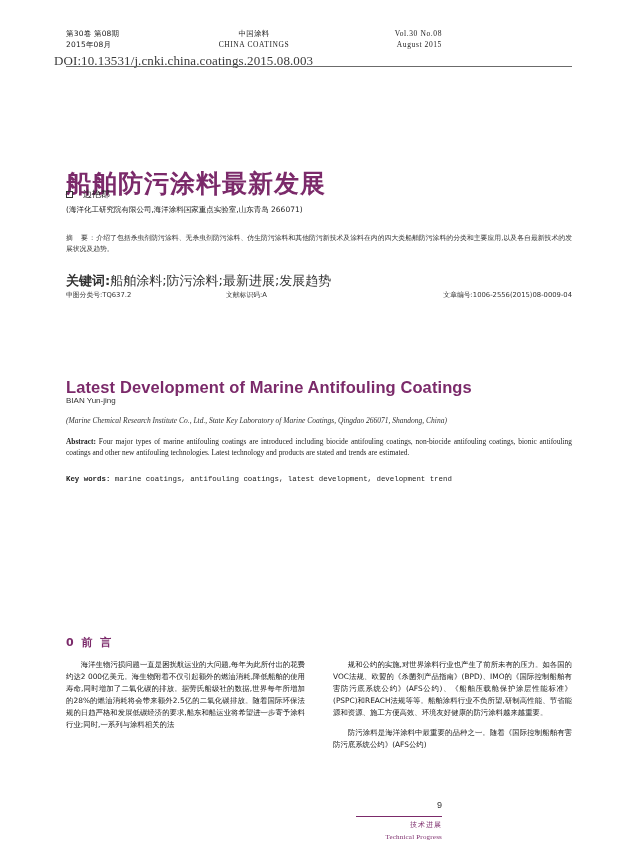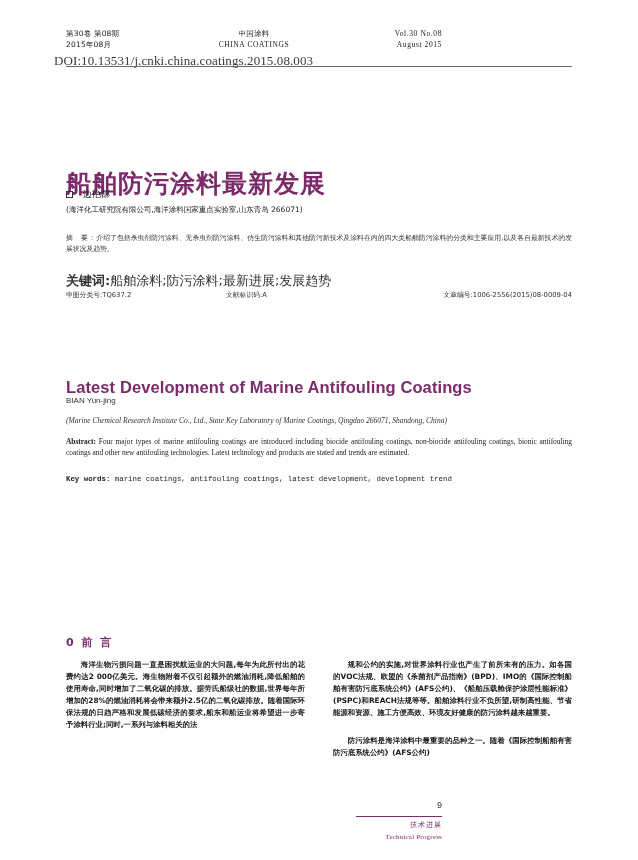--- a/index.html
+++ b/index.html
@@ -198,32 +198,31 @@
     color: #7b2a6a;
     letter-spacing: 2px;
   }
   .cols {
     position: absolute;
     top: 659px;
     left: 66px;
     width: 506px;
     display: flex;
     gap: 28px;
-    font-weight: bold;
   }
   .col {
     width: 242px;
     font-family: "DejaVu Sans", sans-serif;
     font-size: 7.4px;
     line-height: 1.62;
     color: #1a1a1a;
     text-align: justify;
   }
   .col p { margin: 0; text-indent: 2em; }
-  .col p + p { margin-top: 16px; }
+  .col p + p { margin-top: 8px; }
 
   
   .pagenum {
     position: absolute;
     right: 66px;
     top: 800px;
     font-family: "Liberation Sans", sans-serif;
     font-size: 9px;
     color: #333;
     text-align: right;

